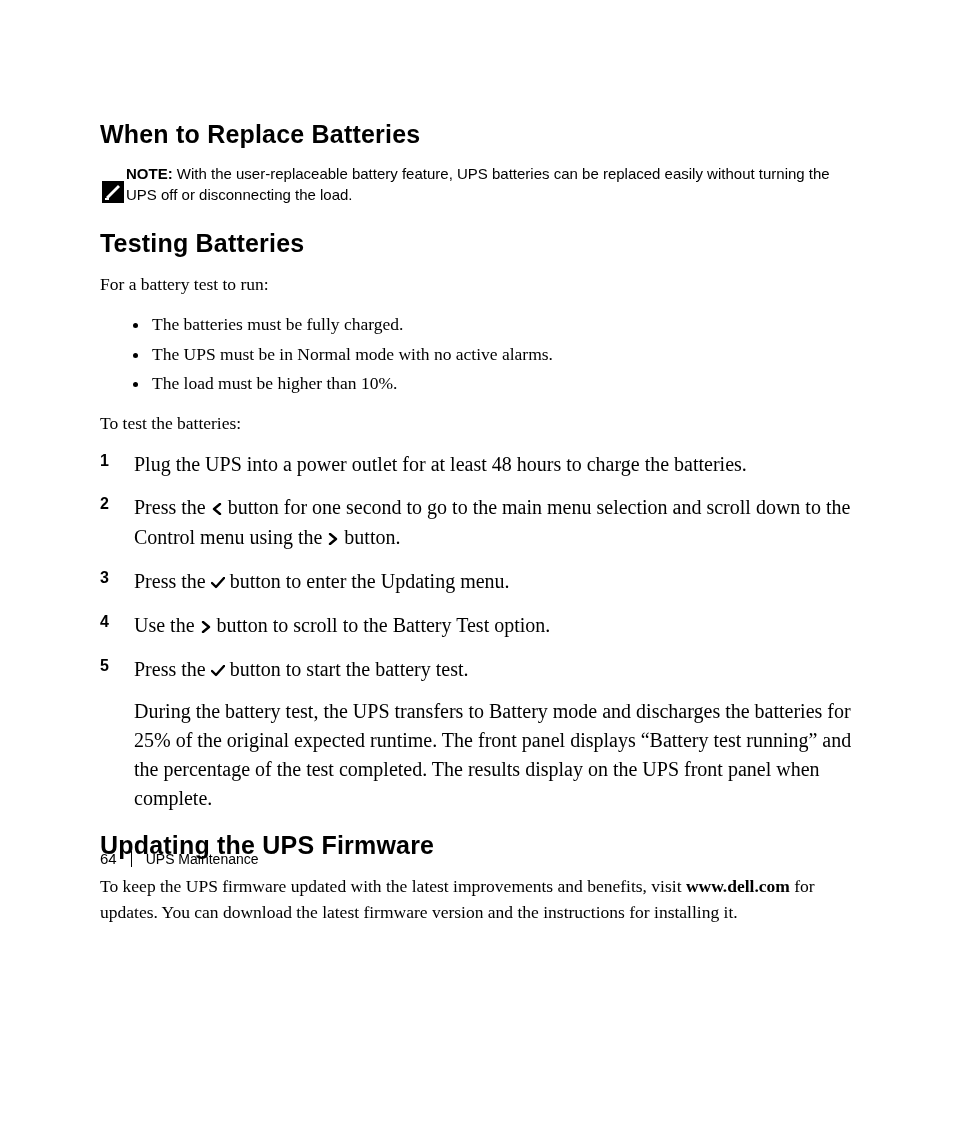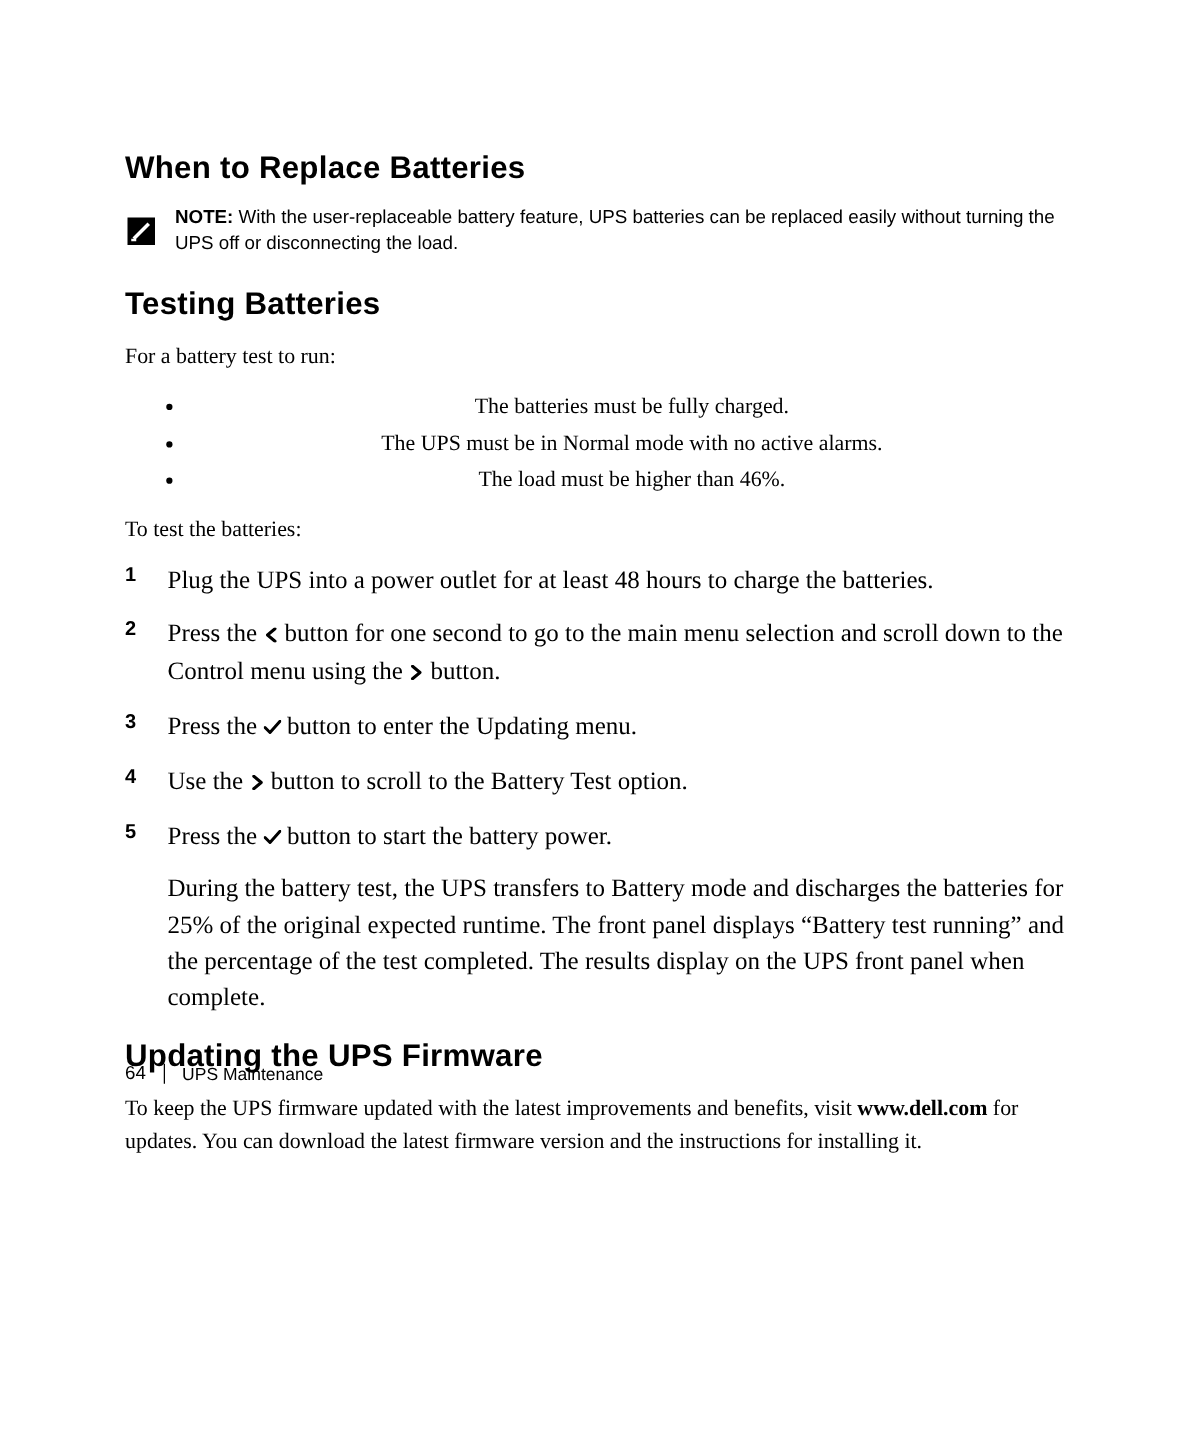--- a/index.html
+++ b/index.html
@@ -23,23 +23,22 @@
     margin: 0 0 14px 0;
     letter-spacing: 0.2px;
   }
   p.body {
     font-size: 17.5px;
     line-height: 1.45;
     margin: 0 0 14px 0;
   }
   .note-row {
     display: flex;
-    align-items: center;
+    align-items: flex-end;
     margin: 6px 0 24px 0;
-    gap: 14px;
   }
   .note-icon {
     flex: 0 0 auto;
     width: 26px;
     height: 26px;
     margin-top: 1px;
   }
   .note-text {
     font-family: Arial, Helvetica, sans-serif;
     font-size: 15px;
@@ -51,21 +50,20 @@
   }
   ul.bullets {
     margin: 4px 0 14px 0;
     padding-left: 50px;
   }
   ul.bullets li {
     font-size: 17.5px;
     line-height: 1.55;
     margin: 2px 0;
     padding-left: 2px;
-    text-align: center;
   }
   .steps {
     margin: 10px 0 18px 0;
   }
   .step {
     display: flex;
     align-items: flex-start;
     margin: 0 0 14px 0;
   }
   .step-num {
@@ -131,21 +129,21 @@
     <div class="note-text">
       <span class="note-label">NOTE:</span><span> With the user-replaceable battery feature, UPS batteries can be replaced easily without turning the UPS off or disconnecting the load.</span>
     </div>
   </div>
 
   <h2 class="section-heading gap-top-md">Testing Batteries</h2>
   <p class="body">For a battery test to run:</p>
   <ul class="bullets">
     <li>The batteries must be fully charged.</li>
     <li>The UPS must be in Normal mode with no active alarms.</li>
-    <li>The load must be higher than 46%.</li>
+    <li>The load must be higher than 10%.</li>
   </ul>
   <p class="body">To test the batteries:</p>
 
   <div class="steps">
 
     <div class="step">
       <div class="step-num">1</div>
       <div class="step-body">
         <p>Plug the UPS into a power outlet for at least 48 hours to charge the batteries.</p>
       </div>
@@ -185,21 +183,21 @@
         </p>
       </div>
     </div>
 
     <div class="step">
       <div class="step-num">5</div>
       <div class="step-body">
         <p>
           <span>Press the </span><span class="inline-icon"><svg width="14" height="12" viewBox="0 0 14 12">
                 <path d="M1 6 L5 10 L13 1" fill="none" stroke="#000" stroke-width="2.4" stroke-linecap="round" stroke-linejoin="round"></path>
-              </svg></span><span> button to start the battery power.</span>
+              </svg></span><span> button to start the battery test.</span>
         </p>
         <p style="margin-top:12px;">During the battery test, the UPS transfers to Battery mode and discharges the batteries for 25% of the original expected runtime. The front panel displays “Battery test running” and the percentage of the test completed. The results display on the UPS front panel when complete.</p>
       </div>
     </div>
 
   </div>
 
   <h2 class="section-heading gap-top-lg">Updating the UPS Firmware</h2>
   <p class="body">
     <span>To keep the UPS firmware updated with the latest improvements and benefits, visit </span><span class="site-bold">www.dell.com</span><span> for updates. You can download the latest firmware version and the instructions for installing it.</span>

